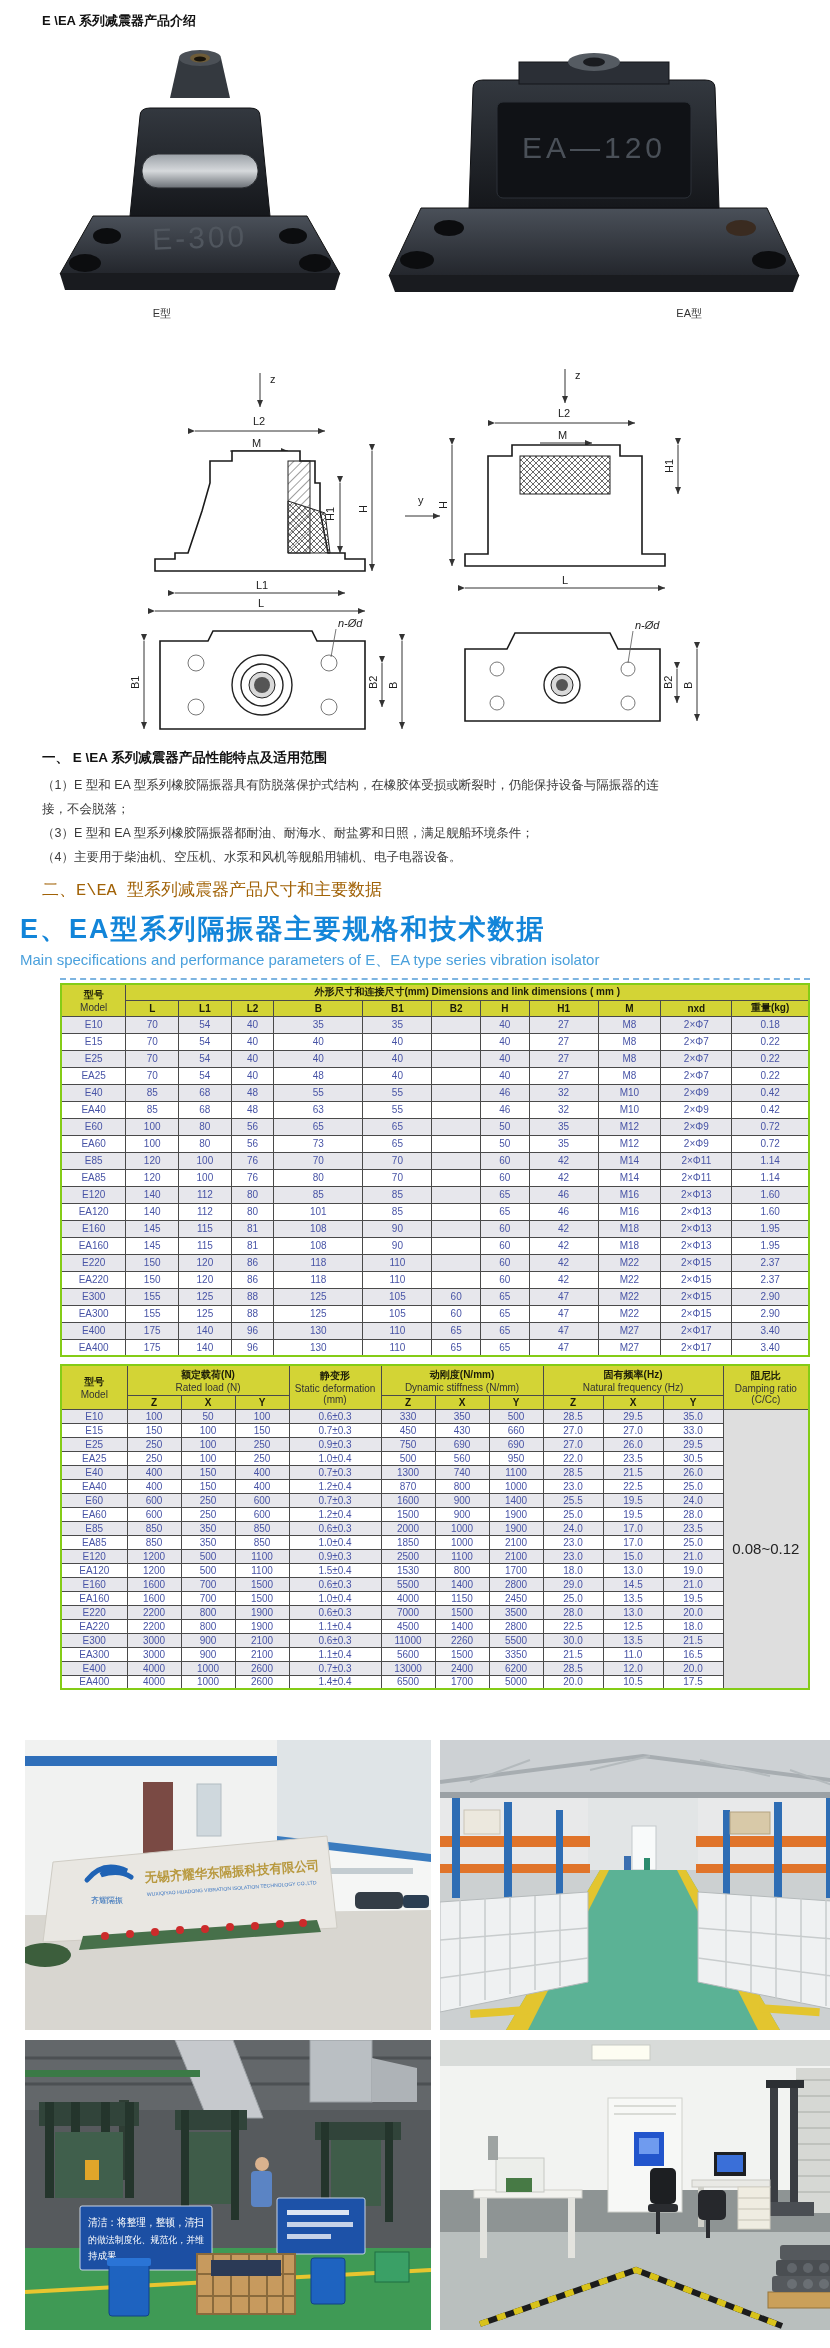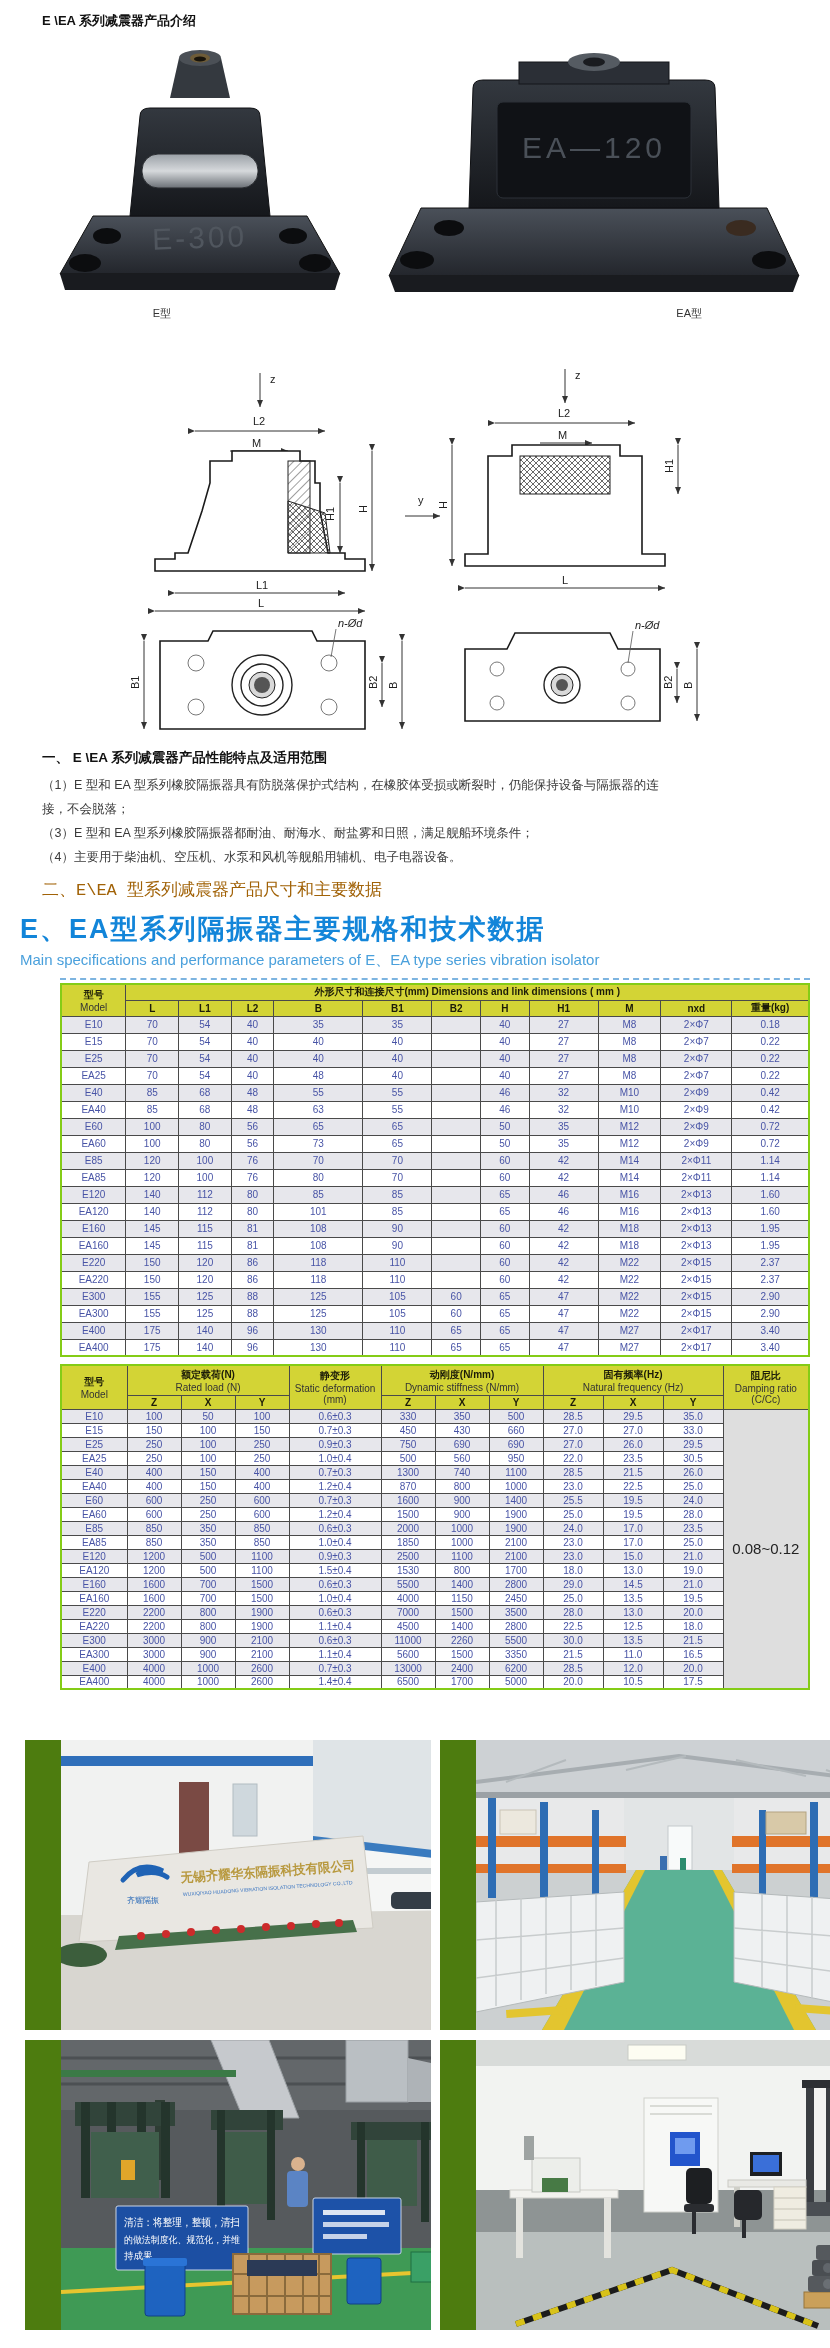--- a/index.html
+++ b/index.html
@@ -34,21 +34,21 @@
   #table1 thead tr{height:16px;}
   #table1 tbody tr{height:17px;}
   #table2 thead tr.gr{height:30px;}
   #table2 thead tr.sub{height:14px;}
   #table2 tbody tr{height:14px;}
   table.spec tbody td{color:#4854a6;}
   table.spec tbody tr.alt td{background:#e7e7ec;}
   table.spec tbody td.model{color:#4854a6;}
   td.damping{background:#dedede !important;color:#222 !important;font-size:15px;vertical-align:middle;}
   .factory-grid{display:grid;grid-template-columns:406px 406px;grid-auto-rows:290px;gap:10px 9px;margin:50px 0 25px 5px;}
-  .fphoto{overflow:hidden;background:#4d7c0f;padding-left:36px;}
+  .fphoto{overflow:hidden;background:#fde047;}
   .fphoto svg{display:block;}
   .gold{fill:#b8993f;font-weight:bold;}
   .signen{fill:#3d77c2;}
 </style>
 </head>
 <body>
 
 <div class="page">
 
   <h1 class="doc-title">E \EA 系列减震器产品介绍</h1>

